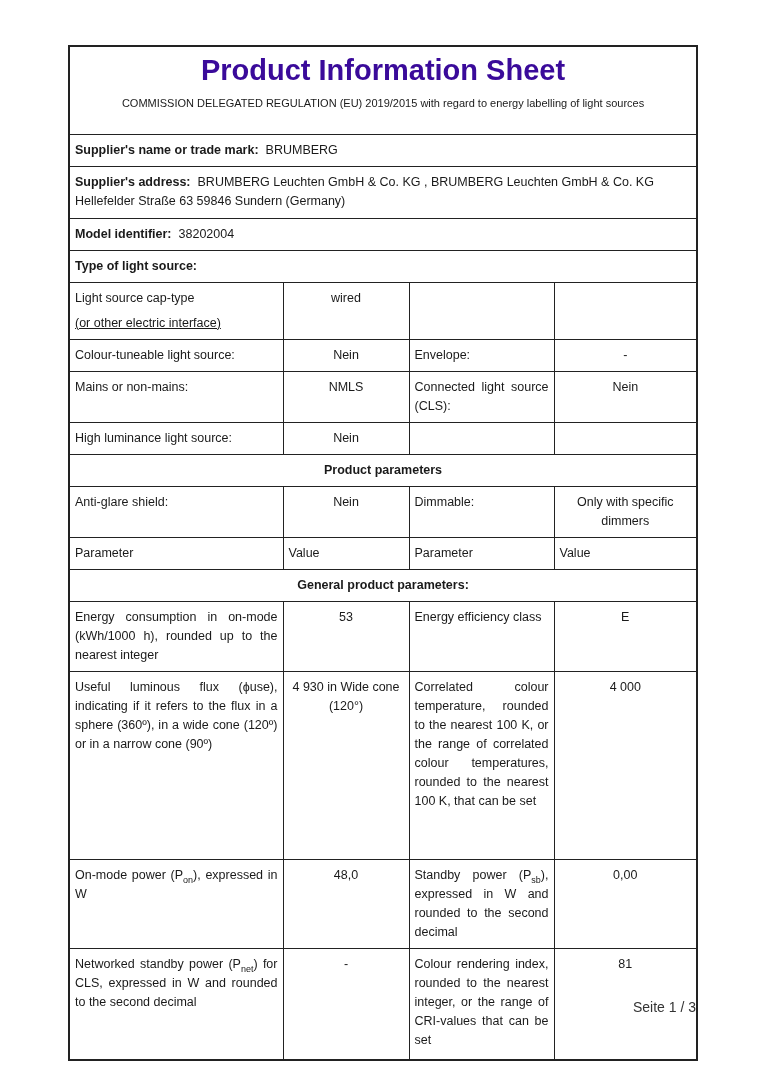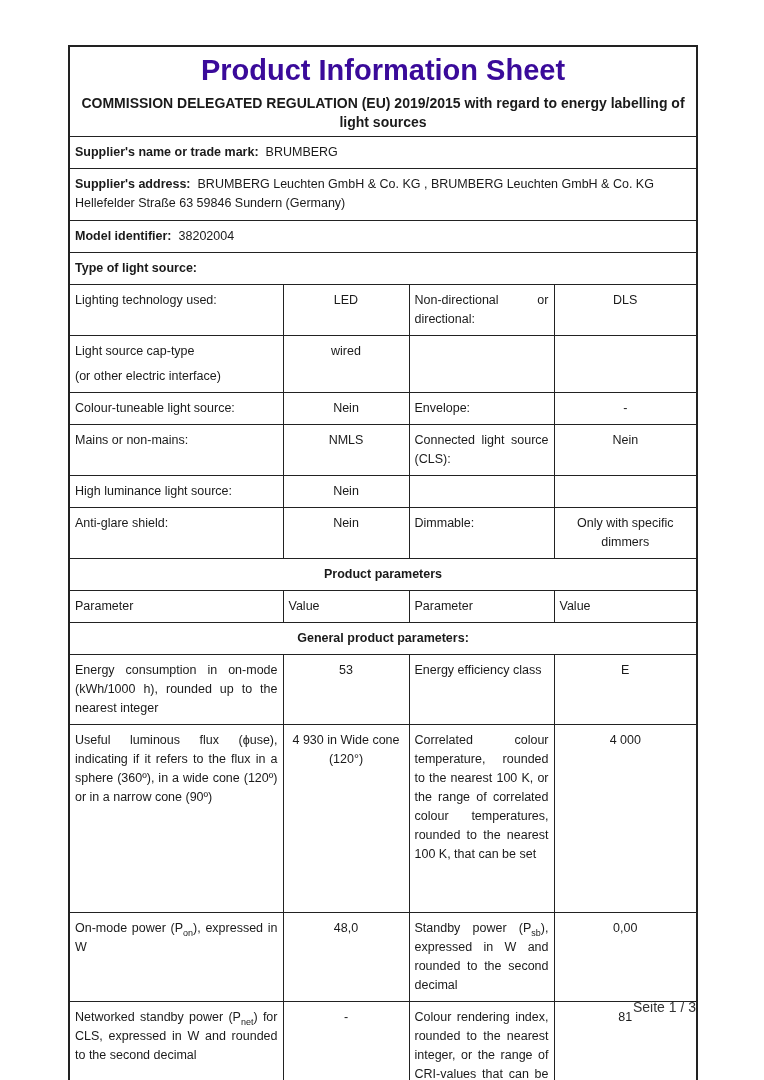--- a/index.html
+++ b/index.html
@@ -39,31 +39,30 @@
   .title-cell { padding: 6px 8px 4px 8px; text-align: center; }
   .doc-title {
     font-size: 29px;
     line-height: 34px;
     font-weight: bold;
     color: var(--accent, #3a0a9a);
     letter-spacing: 0px;
   }
   .regulation {
     margin-top: 7px;
-    font-size: 14px;
+    font-size: 11px;
     line-height: 19px;
-    font-weight: bold;
   }
   .lbl { font-weight: bold; }
   .val-inline { margin-left: 7px; }
   .section-head { font-weight: bold; }
   .center-head { font-weight: bold; text-align: center; }
   .param { text-align: justify; }
   .value { text-align: center; }
-  .gap-line { margin-top: 6px; }
+  .gap-line { margin-top: 6px; text-decoration: underline; }
   sub { font-size: 9px; line-height: 0; }
   .footer {
     position: absolute;
     left: 68px;
     top: 999px;
     width: 628px;
     text-align: right;
     font-size: 14px;
     color: #333333;
   }
@@ -103,26 +102,20 @@
     <tr style="height:28px">
       <td colspan="4">
         <span class="lbl">Model identifier:</span><span class="val-inline">38202004</span>
       </td>
     </tr>
 
     <tr style="height:27px">
       <td colspan="4" class="section-head">Type of light source:</td>
     </tr>
 
-    <tr style="height:40px">
-      <td class="param">Lighting technology used:</td>
-      <td class="value">LED</td>
-      <td class="param">Non-directional or directional:</td>
-      <td class="value">DLS</td>
-    </tr>
 
     <tr style="height:45px">
       <td class="param">
         <div>Light source cap-type</div>
         <div class="gap-line">(or other electric interface)</div>
       </td>
       <td class="value">wired</td>
       <td class="param"></td>
       <td class="value"></td>
     </tr>
@@ -141,29 +134,29 @@
       <td class="value">Nein</td>
     </tr>
 
     <tr style="height:21px">
       <td class="param">High luminance light source:</td>
       <td class="value">Nein</td>
       <td class="param"></td>
       <td class="value"></td>
     </tr>
 
+    <tr style="height:21px">
+      <td colspan="4" class="center-head">Product parameters</td>
+    </tr>
+
     <tr style="height:40px">
       <td class="param">Anti-glare shield:</td>
       <td class="value">Nein</td>
       <td class="param">Dimmable:</td>
       <td class="value">Only with specific dimmers</td>
-    </tr>
-
-    <tr style="height:21px">
-      <td colspan="4" class="center-head">Product parameters</td>
     </tr>
 
     <tr style="height:23px">
       <td>Parameter</td>
       <td>Value</td>
       <td>Parameter</td>
       <td>Value</td>
     </tr>
 
     <tr style="height:21px">

